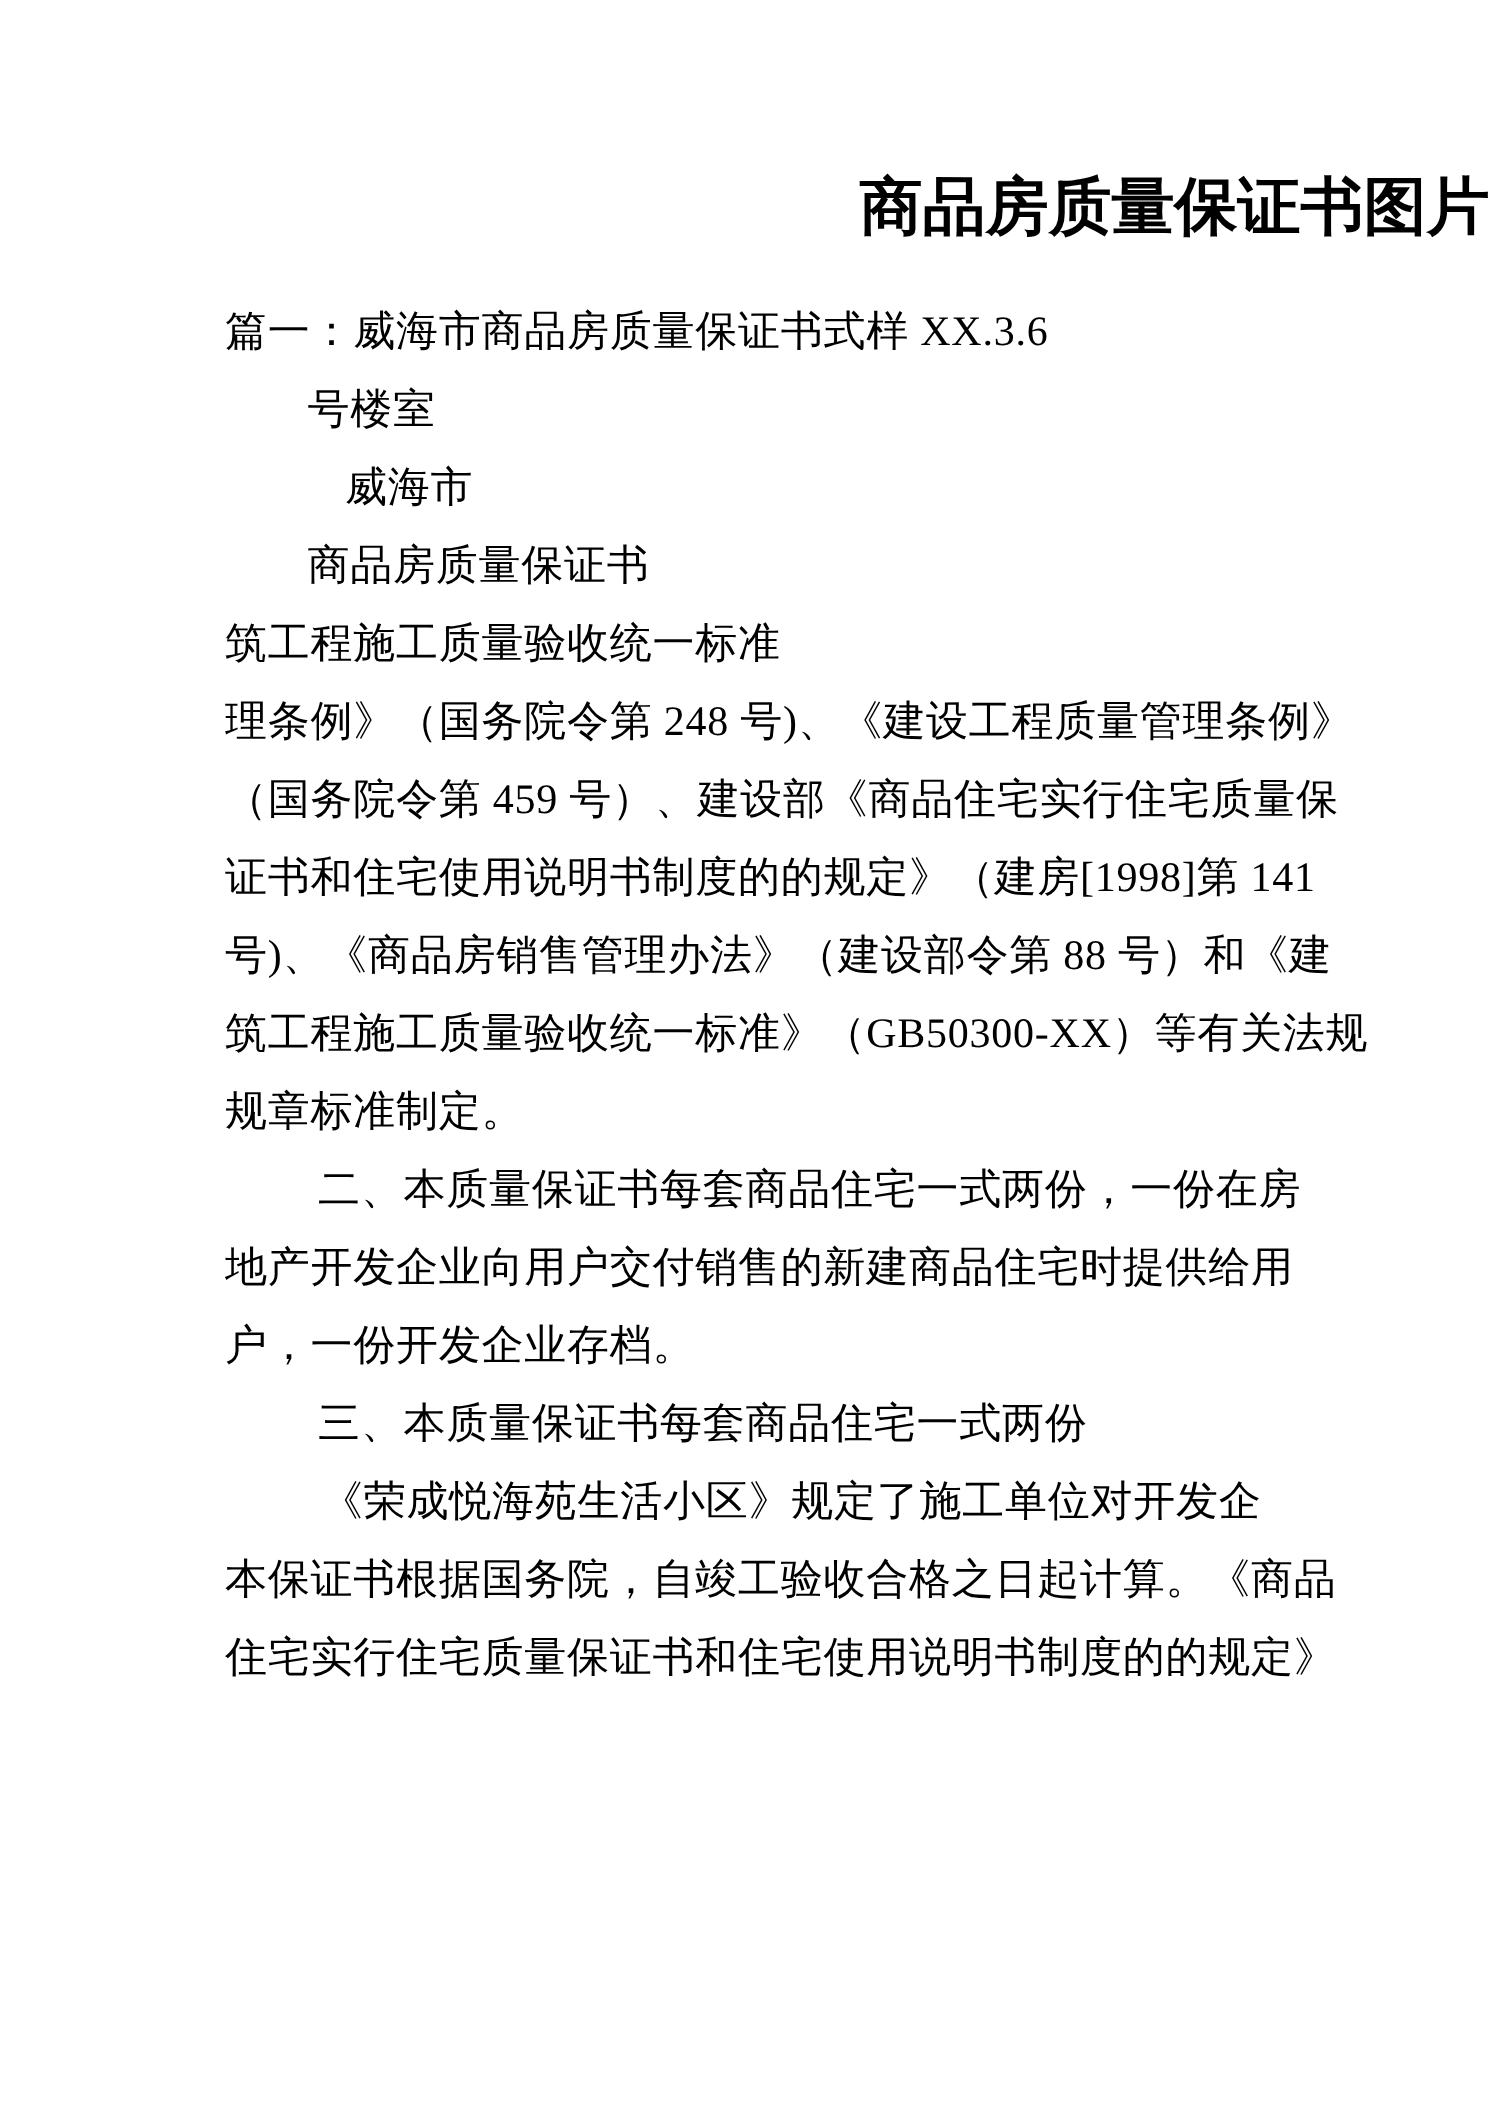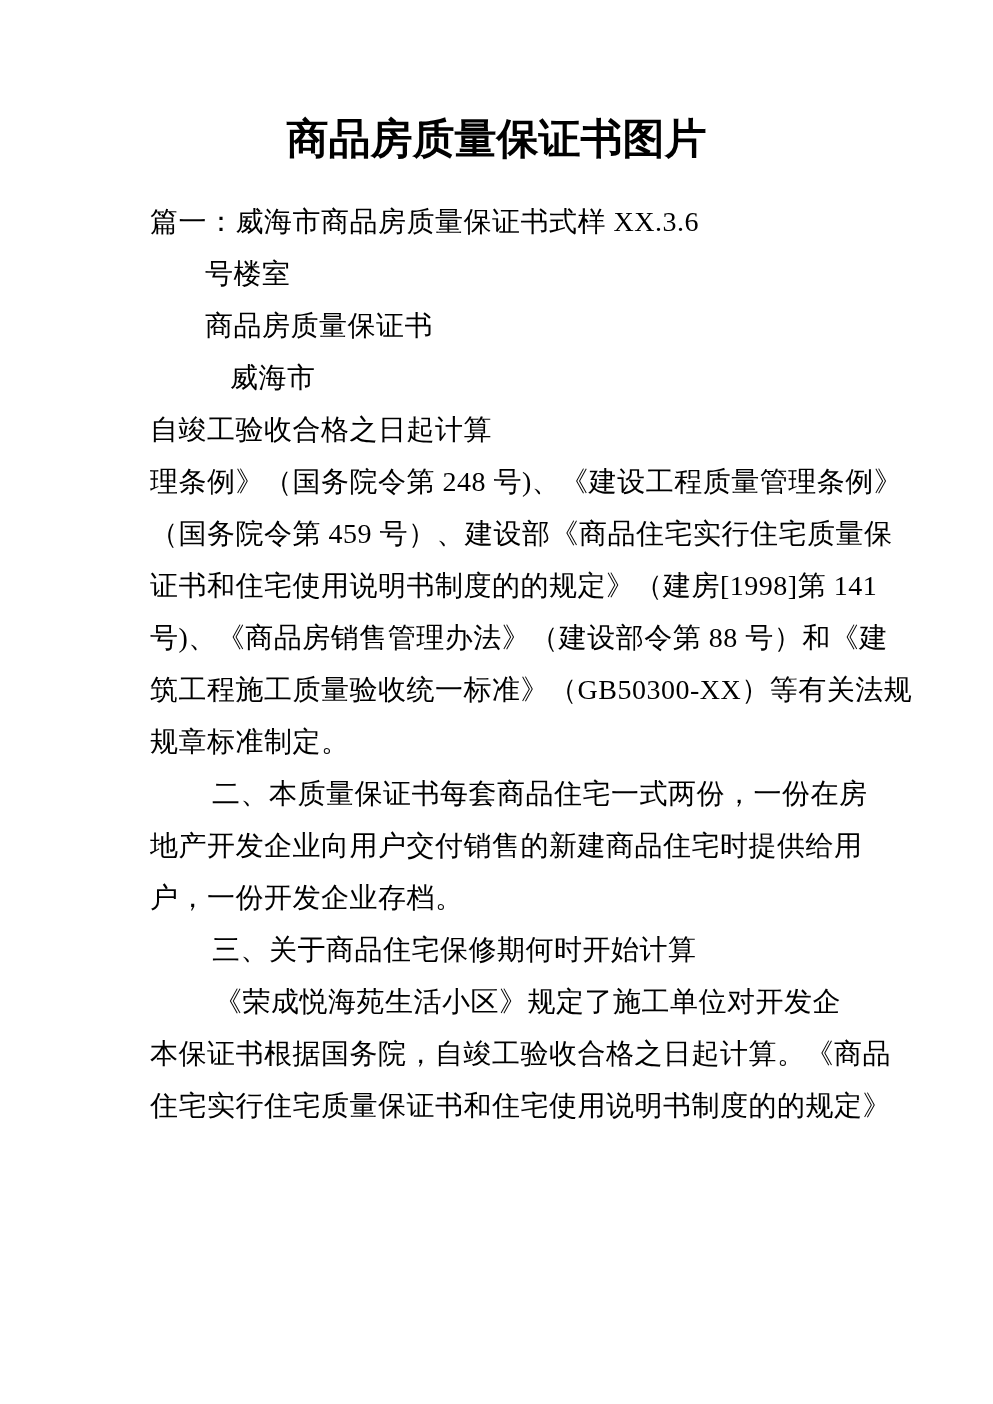--- a/index.html
+++ b/index.html
@@ -15,21 +15,21 @@
     color: #000000;
     font-family: "Liberation Serif", "DejaVu Serif", serif;
     overflow: hidden;
   }
   .title {
     position: absolute;
     top: 114px;
     left: 0;
     width: 993px;
     margin: 0;
-    text-align: center;
+    text-align: right;
     font-size: 42px;
     line-height: 50px;
     font-weight: bold;
     letter-spacing: 0px;
     white-space: pre;
   }
   .body {
     position: absolute;
     top: 196px;
     left: 150px;
@@ -51,30 +51,30 @@
   .i64  { padding-left: 64px; }
 </style>
 </head>
 <body>
 
 <div class="page">
   <h1 class="title">商品房质量保证书图片</h1>
   <div class="body">
     <div class="line i0">篇一：威海市商品房质量保证书式样 XX.3.6</div>
     <div class="line i55">号楼室</div>
+    <div class="line i80">威海市</div>
     <div class="line i55">商品房质量保证书</div>
-    <div class="line i80">威海市</div>
-    <div class="line i0">自竣工验收合格之日起计算</div>
+    <div class="line i0">筑工程施工质量验收统一标准</div>
     <div class="line i0">理条例》（国务院令第 248 号)、《建设工程质量管理条例》</div>
     <div class="line i0">（国务院令第 459 号）、建设部《商品住宅实行住宅质量保</div>
     <div class="line i0">证书和住宅使用说明书制度的的规定》（建房[1998]第 141</div>
     <div class="line i0">号)、《商品房销售管理办法》（建设部令第 88 号）和《建</div>
     <div class="line i0">筑工程施工质量验收统一标准》（GB50300-XX）等有关法规</div>
     <div class="line i0">规章标准制定。</div>
     <div class="line i62">二、本质量保证书每套商品住宅一式两份，一份在房</div>
     <div class="line i0">地产开发企业向用户交付销售的新建商品住宅时提供给用</div>
     <div class="line i0">户，一份开发企业存档。</div>
-    <div class="line i62">三、关于商品住宅保修期何时开始计算</div>
+    <div class="line i62">三、本质量保证书每套商品住宅一式两份</div>
     <div class="line i64">《荣成悦海苑生活小区》规定了施工单位对开发企</div>
     <div class="line i0">本保证书根据国务院，自竣工验收合格之日起计算。《商品</div>
     <div class="line i0">住宅实行住宅质量保证书和住宅使用说明书制度的的规定》</div>
   </div>
 </div>
 
 </body></html>

